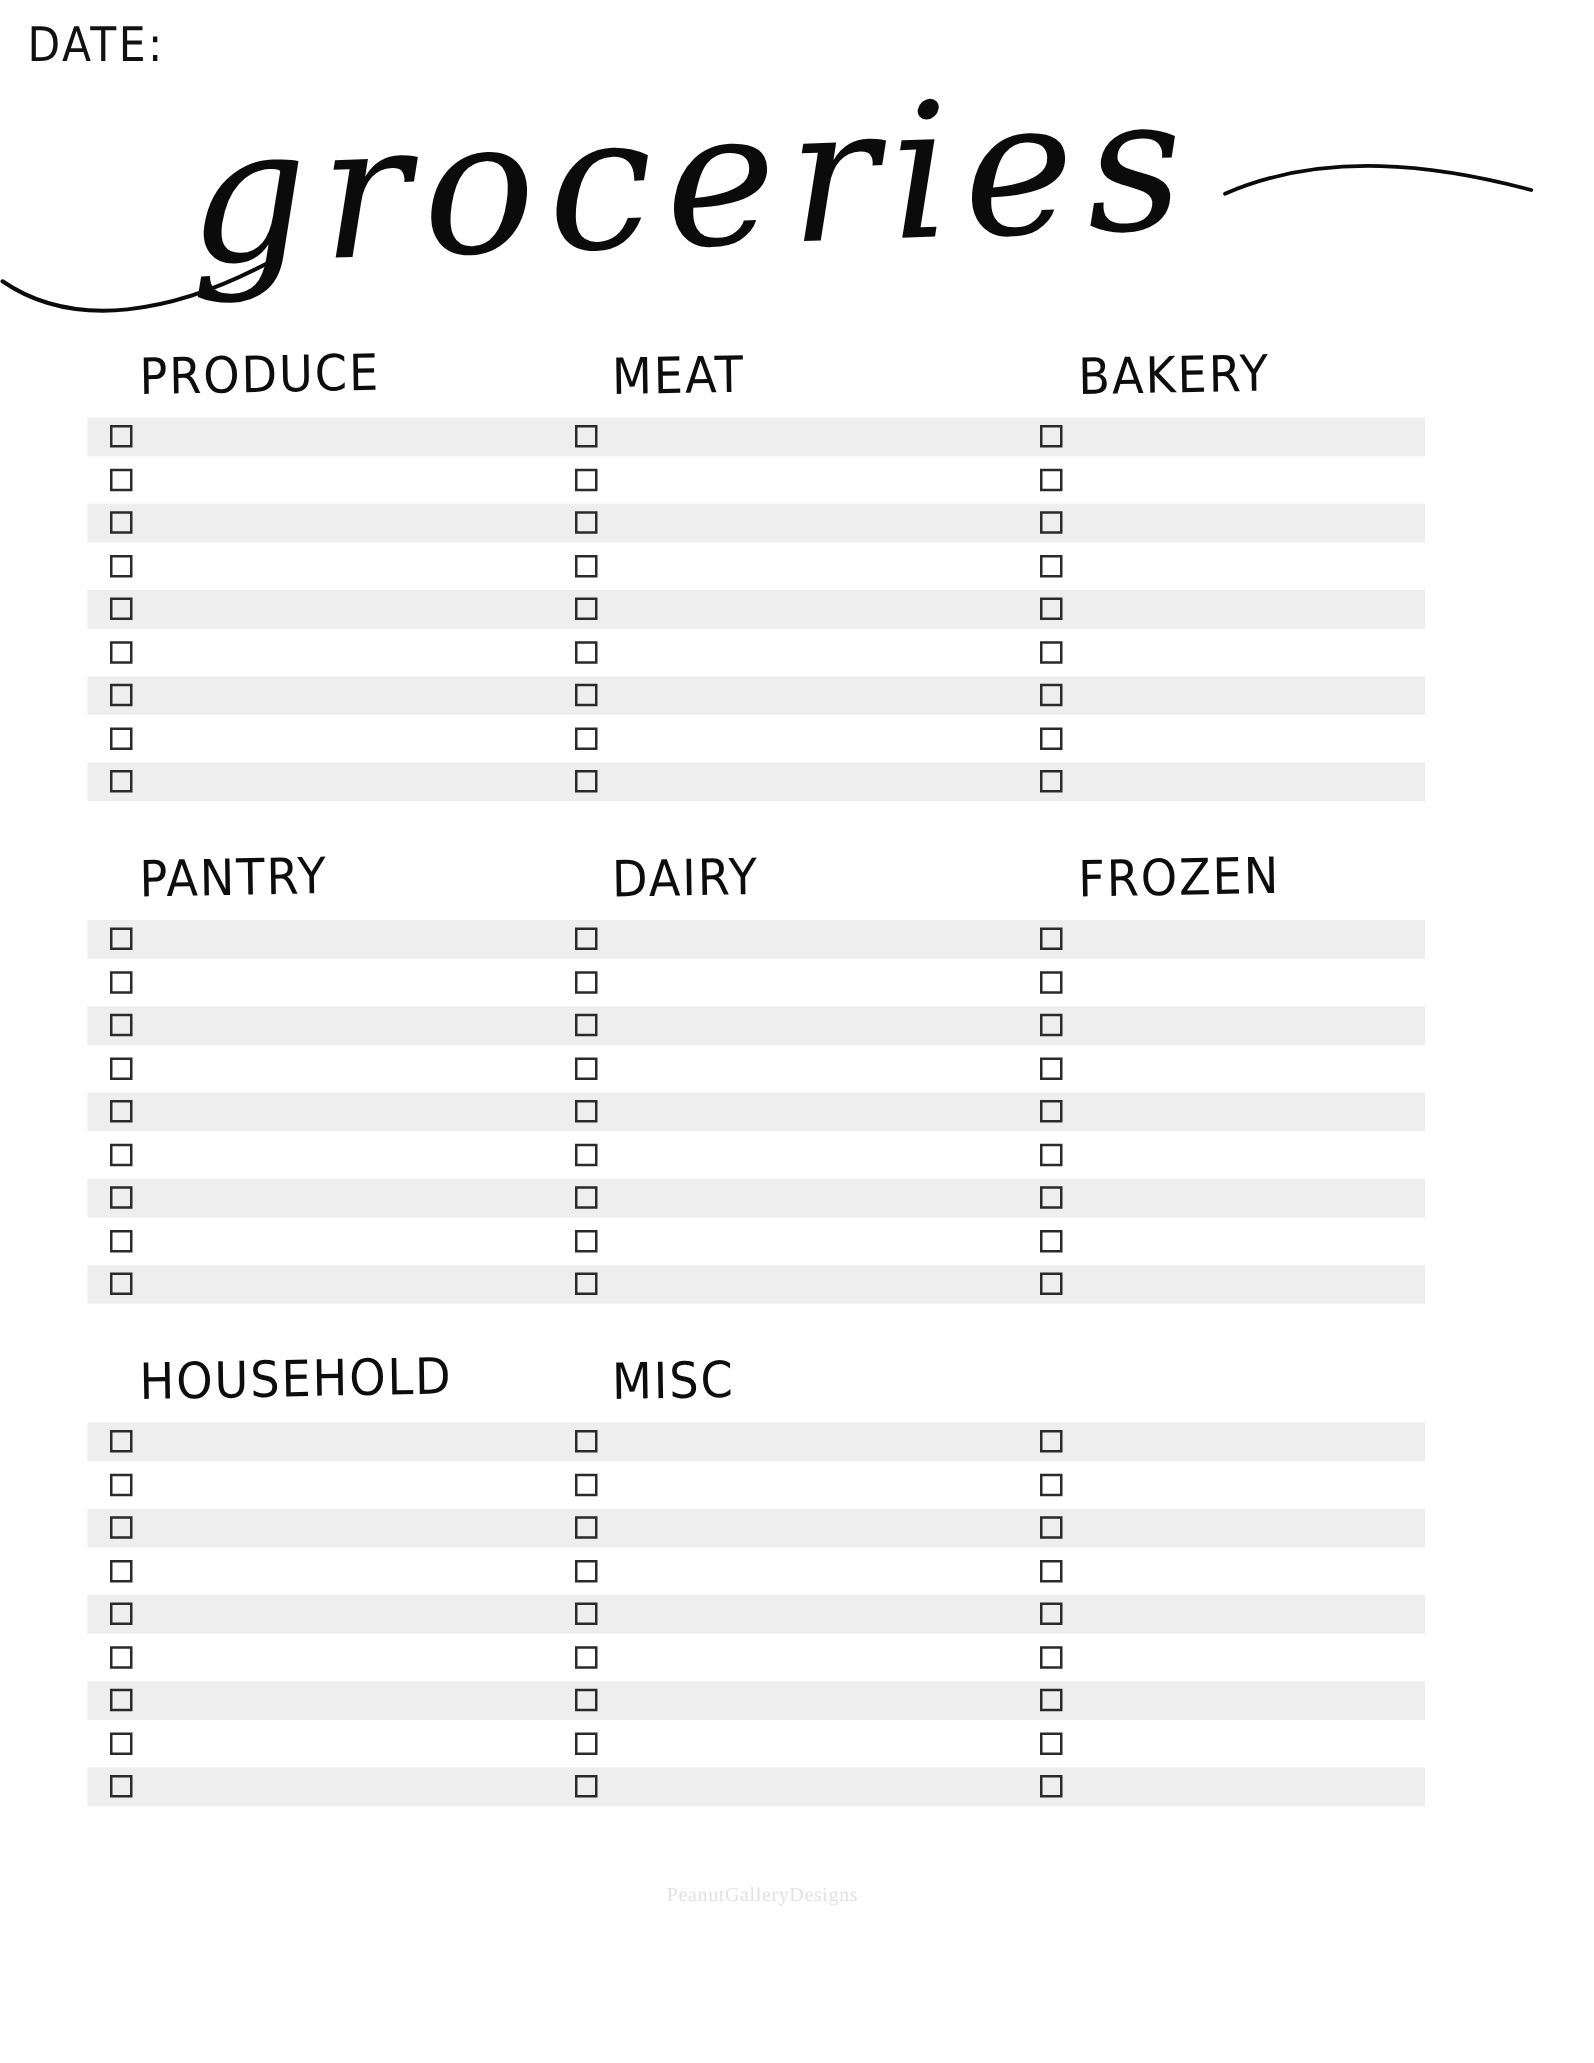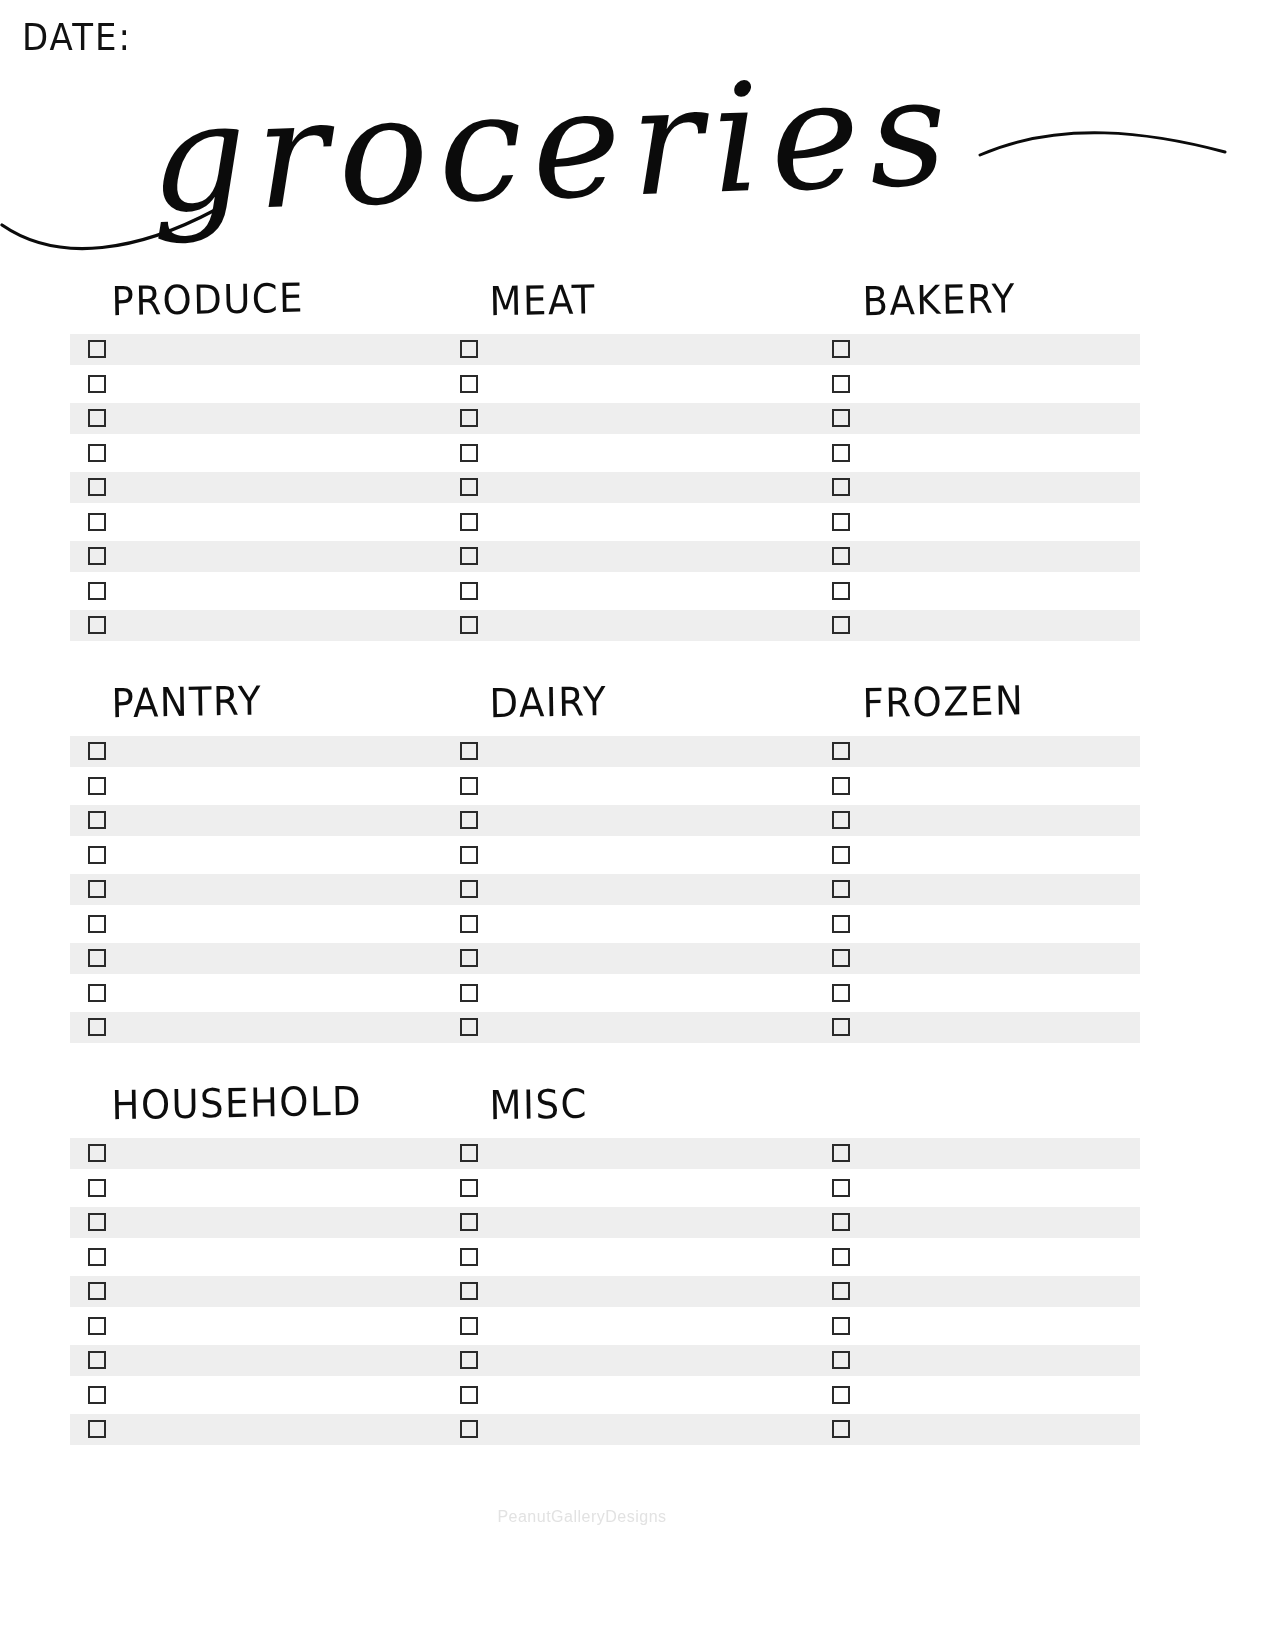--- a/index.html
+++ b/index.html
@@ -141,24 +141,25 @@
     height: 31px;
   }
 
   
   .footer {
     position: absolute;
     left: 0;
     top: 1508px;
     width: 1164px;
     text-align: center;
-    font-family: Liberation Sans, sans-serif;
+    font-family: Liberation Serif, serif;
     font-size: 16px;
     letter-spacing: 0.5px;
     color: #e2e2e2;
+    padding-left: 28px;
   }
 </style>
 </head>
 <body>
 
 <div class="date-label">DATE:</div>
 
 <div class="title-wrap">
   <svg class="swash" viewBox="0 0 1275 200" preserveAspectRatio="none">
     <path d="M2 165 C 60 205, 140 190, 215 150" fill="none" stroke="#0b0b0b" stroke-width="3.2" stroke-linecap="round"></path>

